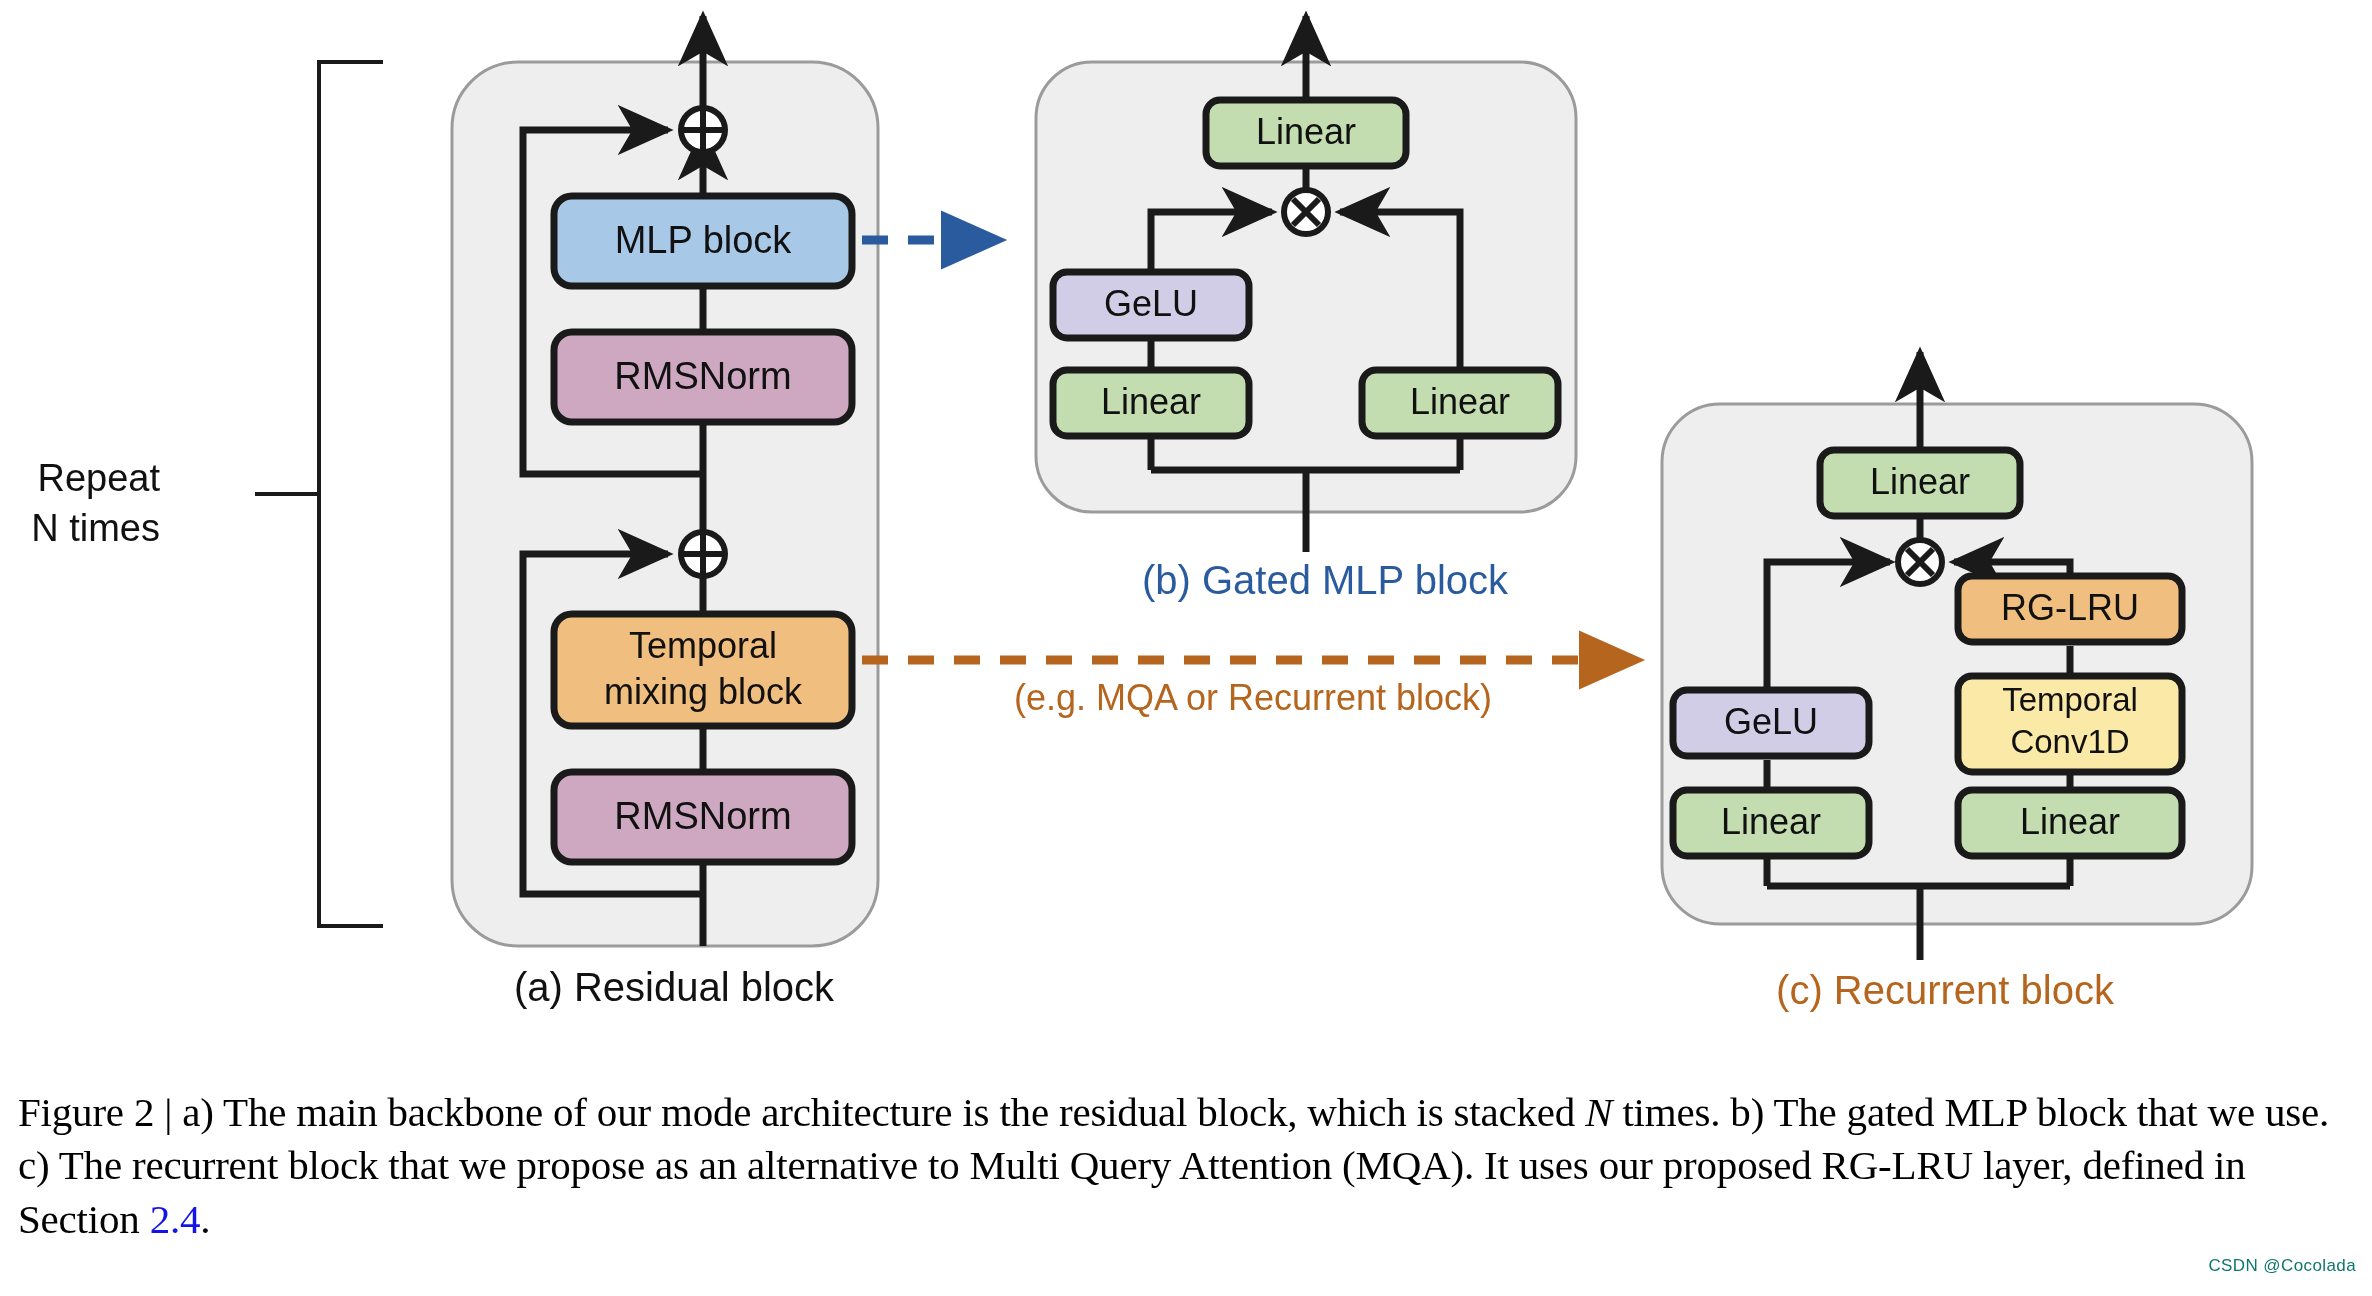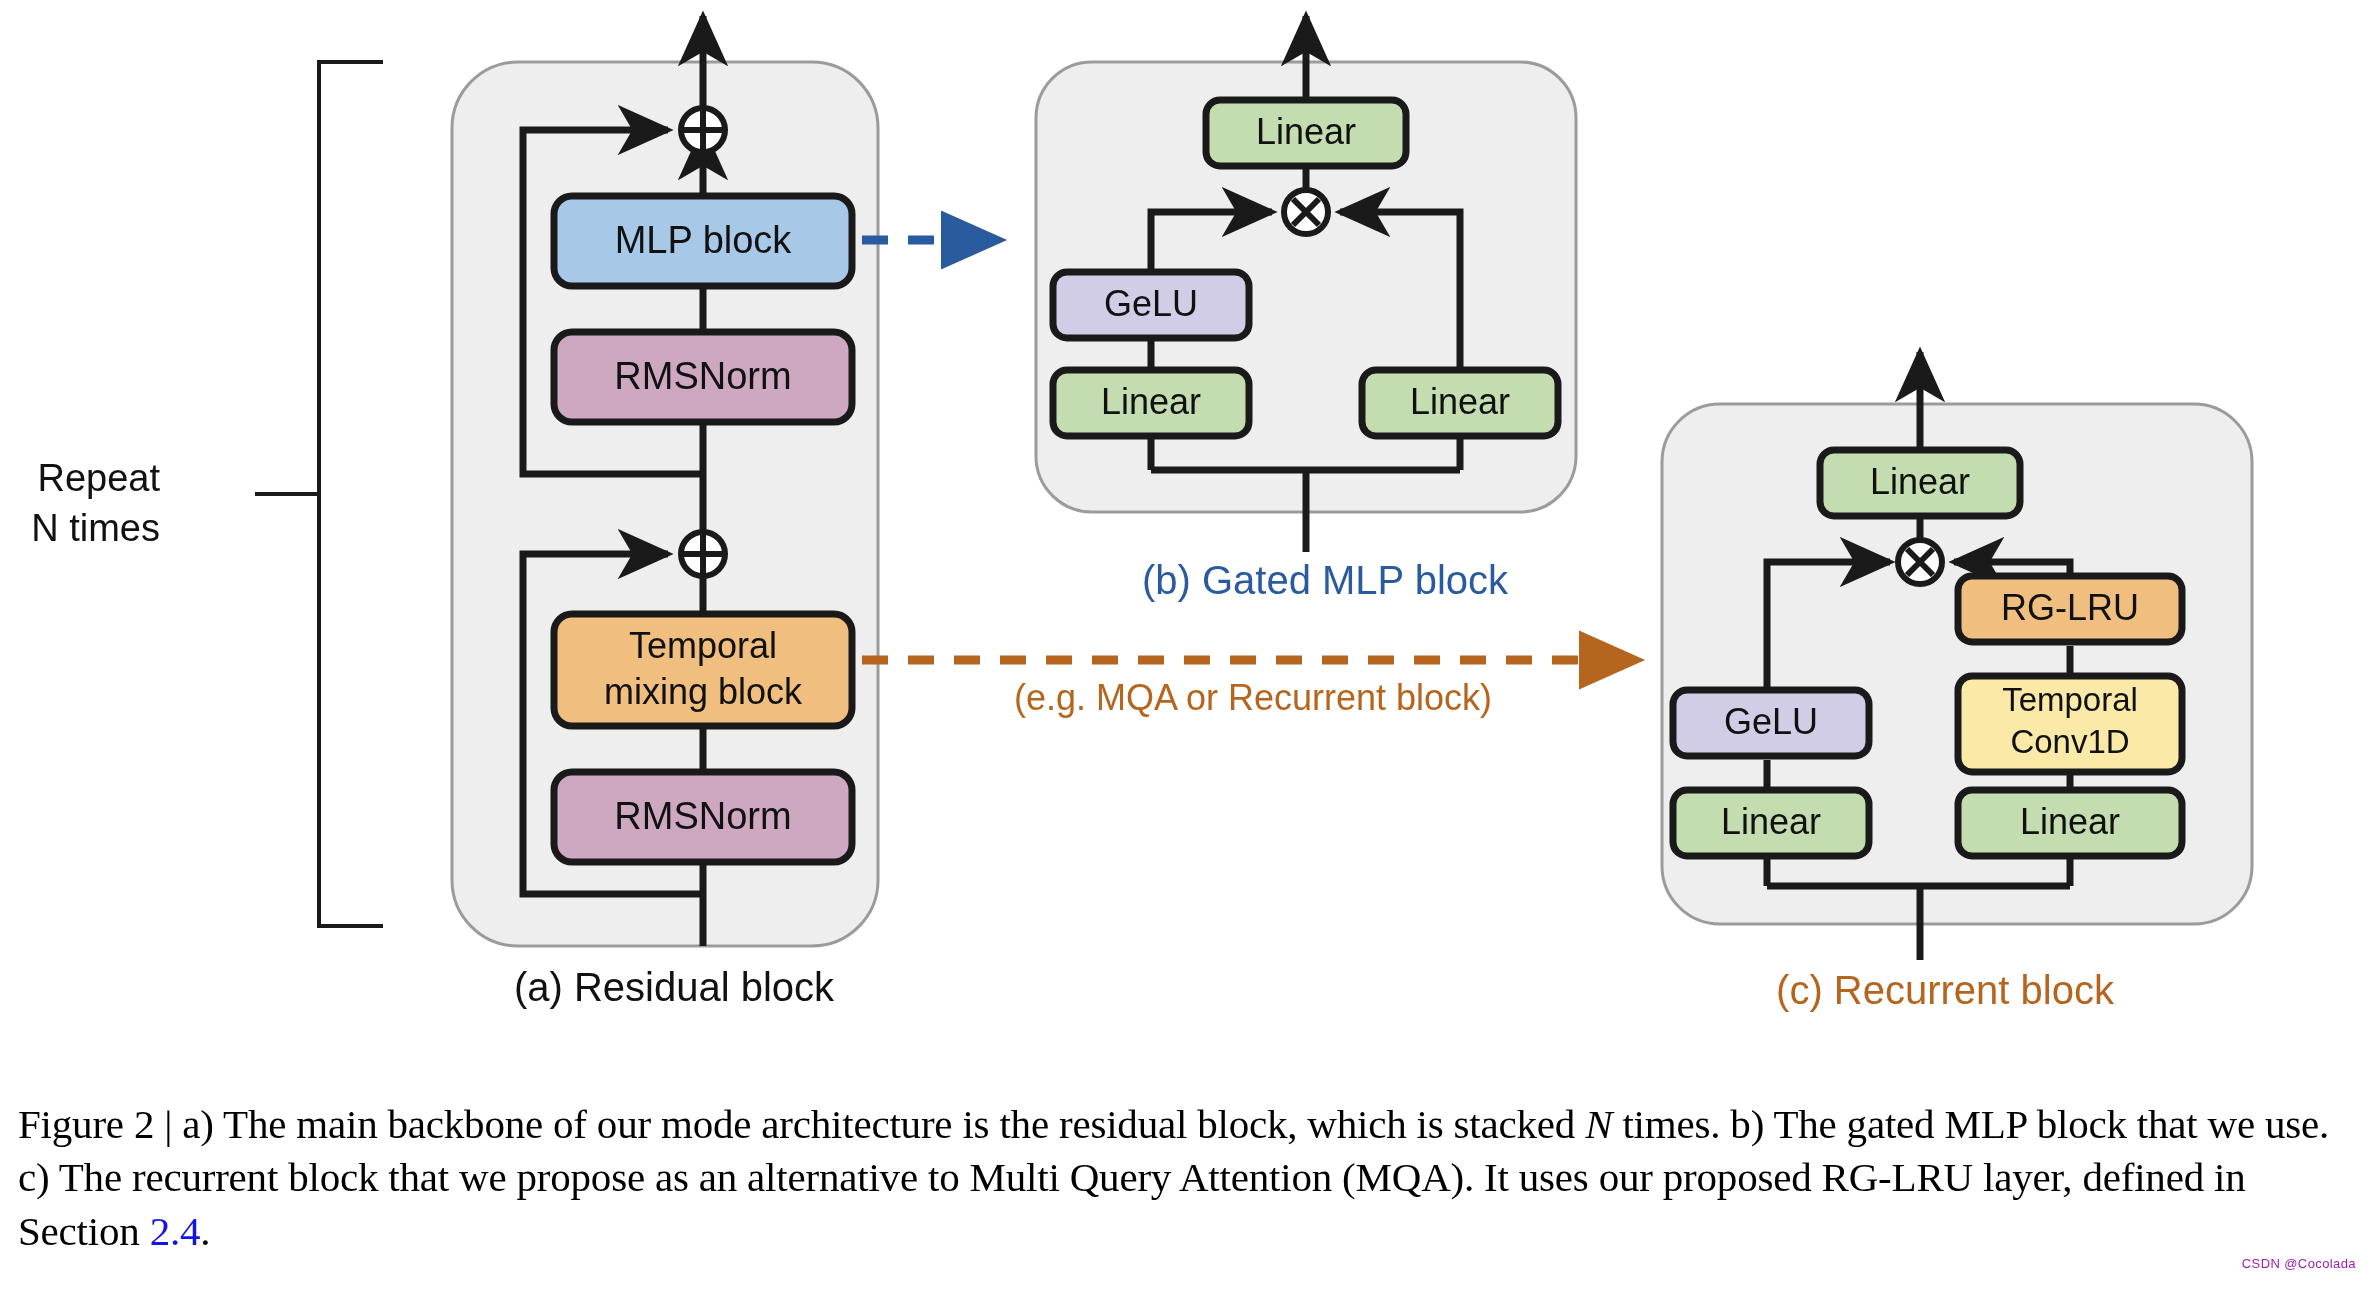--- a/index.html
+++ b/index.html
@@ -43,31 +43,30 @@
   .caption-block {
     position: absolute;
     left: 18px;
     top: 1086px;
     width: 2330px;
     font-family: "Liberation Serif", serif;
     font-size: 41px;
     line-height: 1.30;
     color: #000000;
     letter-spacing: -0.2px;
-    margin-top: 12px;
   }
   .caption-block em { font-style: italic; }
   .sec-link { color: #1414e6; }
   .watermark {
     position: absolute;
     right: 16px;
     top: 1256px;
     font-family: "Liberation Sans", sans-serif;
-    font-size: 13px;
-    color: #a21caf;
+    font-size: 17px;
+    color: #0f766e;
     letter-spacing: 0.4px;
   }
 </style>
 </head>
 <body>
 
 <div id="figure-root">
 
   <svg class="diagram" viewBox="0 0 2372 1296">
     <defs>

